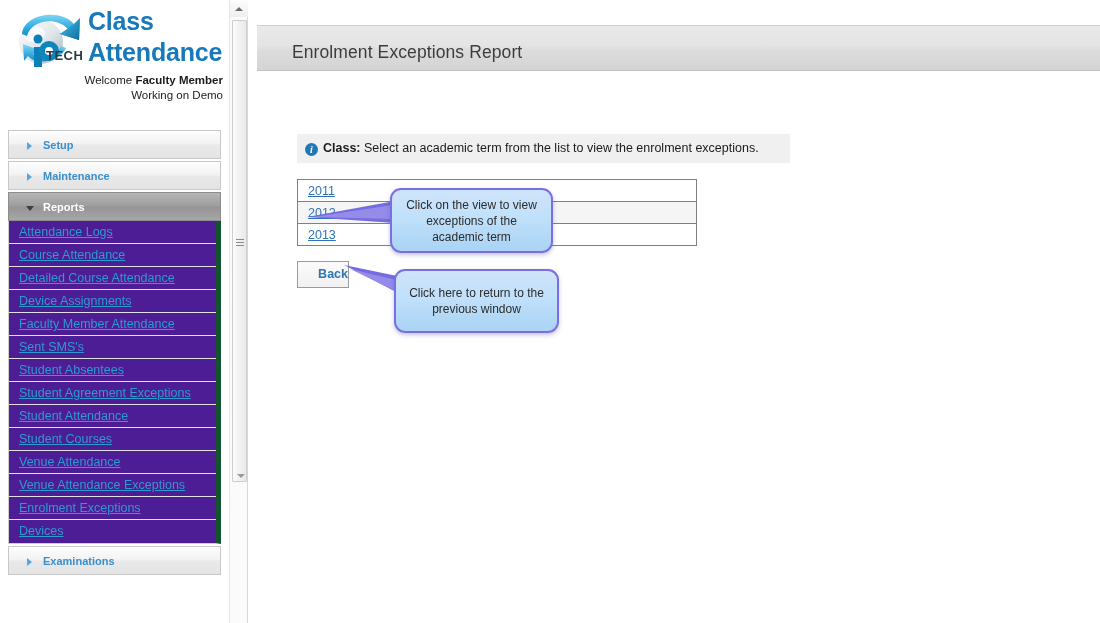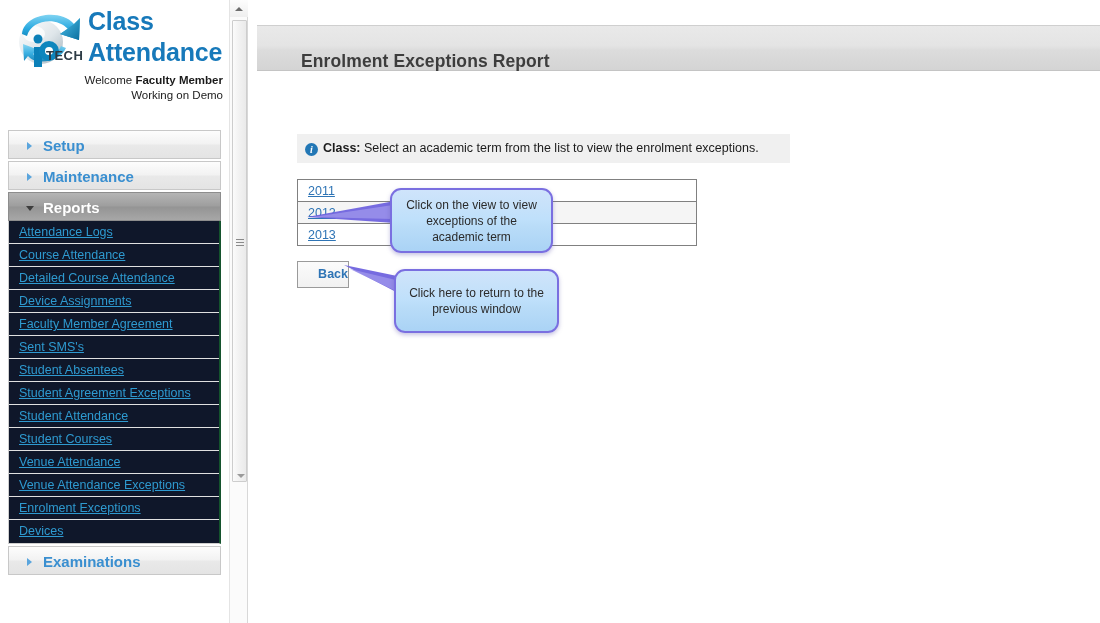--- a/index.html
+++ b/index.html
@@ -66,21 +66,21 @@
     position: absolute;
     left: 8px; top: 130px;
     width: 213px;
   }
   .acc-head {
     height: 29px;
     line-height: 29px;
     border: 1px solid #c8c8c8;
     background: linear-gradient(to bottom, #fdfdfd 0%, #f2f2f2 48%, #e9e9e9 52%, #e4e4e4 100%);
     color: #3a8fd0;
-    font-size: 15px;
+    font-size: 11px;
     font-weight: bold;
     padding-left: 34px;
     position: relative;
     margin-bottom: 2px;
     cursor: pointer;
     white-space: nowrap;
   }
   .acc-head .tri-right {
     position: absolute;
     left: 18px; top: 11px;
@@ -98,23 +98,23 @@
   .acc-head.open .tri-down {
     position: absolute;
     left: 17px; top: 13px;
     width: 0; height: 0;
     border-top: 5px solid #3d3d3d;
     border-left: 4px solid transparent;
     border-right: 4px solid transparent;
   }
   .acc-panel {
     border-left: 1px solid #cfcfcf;
-    border-right: 2px solid #14532d;
+    border-right: 5px solid #14532d;
     border-bottom: 1px solid #cfcfcf;
-    background: #0f172a;
+    background: #4c1d95;
   }
   .acc-item {
     height: 23px;
     line-height: 23px;
     border-bottom: 1px solid #e0e0e0;
     padding-left: 10px;
     font-size: 12.5px;
     white-space: nowrap;
     overflow: hidden;
   }
@@ -184,25 +184,25 @@
   }
   .page-header {
     position: absolute;
     left: 8px; top: 25px;
     width: 843px; height: 46px;
     background: linear-gradient(to bottom,#e9e9e9 0%, #e4e4e4 45%, #dcdcdc 55%, #d4d4d4 100%);
     border-top: 1px solid #cfcfcf;
     border-bottom: 1px solid #c4c4c4;
   }
   .page-header h1 {
-    margin: 12px;
+    margin: 3px;
     padding-left: 32px;
     font-size: 17.5px;
     line-height: 46px;
-    font-weight: bold;
+    font-weight: normal;
     color: #3d3d3d;
     letter-spacing: 0.1px;
   }
 
   .note-bar {
     position: absolute;
     left: 48px; top: 134px;
     width: 493px; height: 29px;
     background: #f0f0f0;
     line-height: 29px;
@@ -359,21 +359,21 @@
 
       <div class="acc-head open">
         <span class="tri-down"></span>
         <span>Reports</span>
       </div>
       <div class="acc-panel">
         <div class="acc-item"><a>Attendance Logs</a></div>
         <div class="acc-item"><a>Course Attendance</a></div>
         <div class="acc-item"><a>Detailed Course Attendance</a></div>
         <div class="acc-item"><a>Device Assignments</a></div>
-        <div class="acc-item"><a>Faculty Member Agreement</a></div>
+        <div class="acc-item"><a>Faculty Member Attendance</a></div>
         <div class="acc-item"><a>Sent SMS's</a></div>
         <div class="acc-item"><a>Student Absentees</a></div>
         <div class="acc-item"><a>Student Agreement Exceptions</a></div>
         <div class="acc-item"><a>Student Attendance</a></div>
         <div class="acc-item"><a>Student Courses</a></div>
         <div class="acc-item"><a>Venue Attendance</a></div>
         <div class="acc-item"><a>Venue Attendance Exceptions</a></div>
         <div class="acc-item"><a>Enrolment Exceptions</a></div>
         <div class="acc-item"><a>Devices</a></div>
       </div>

